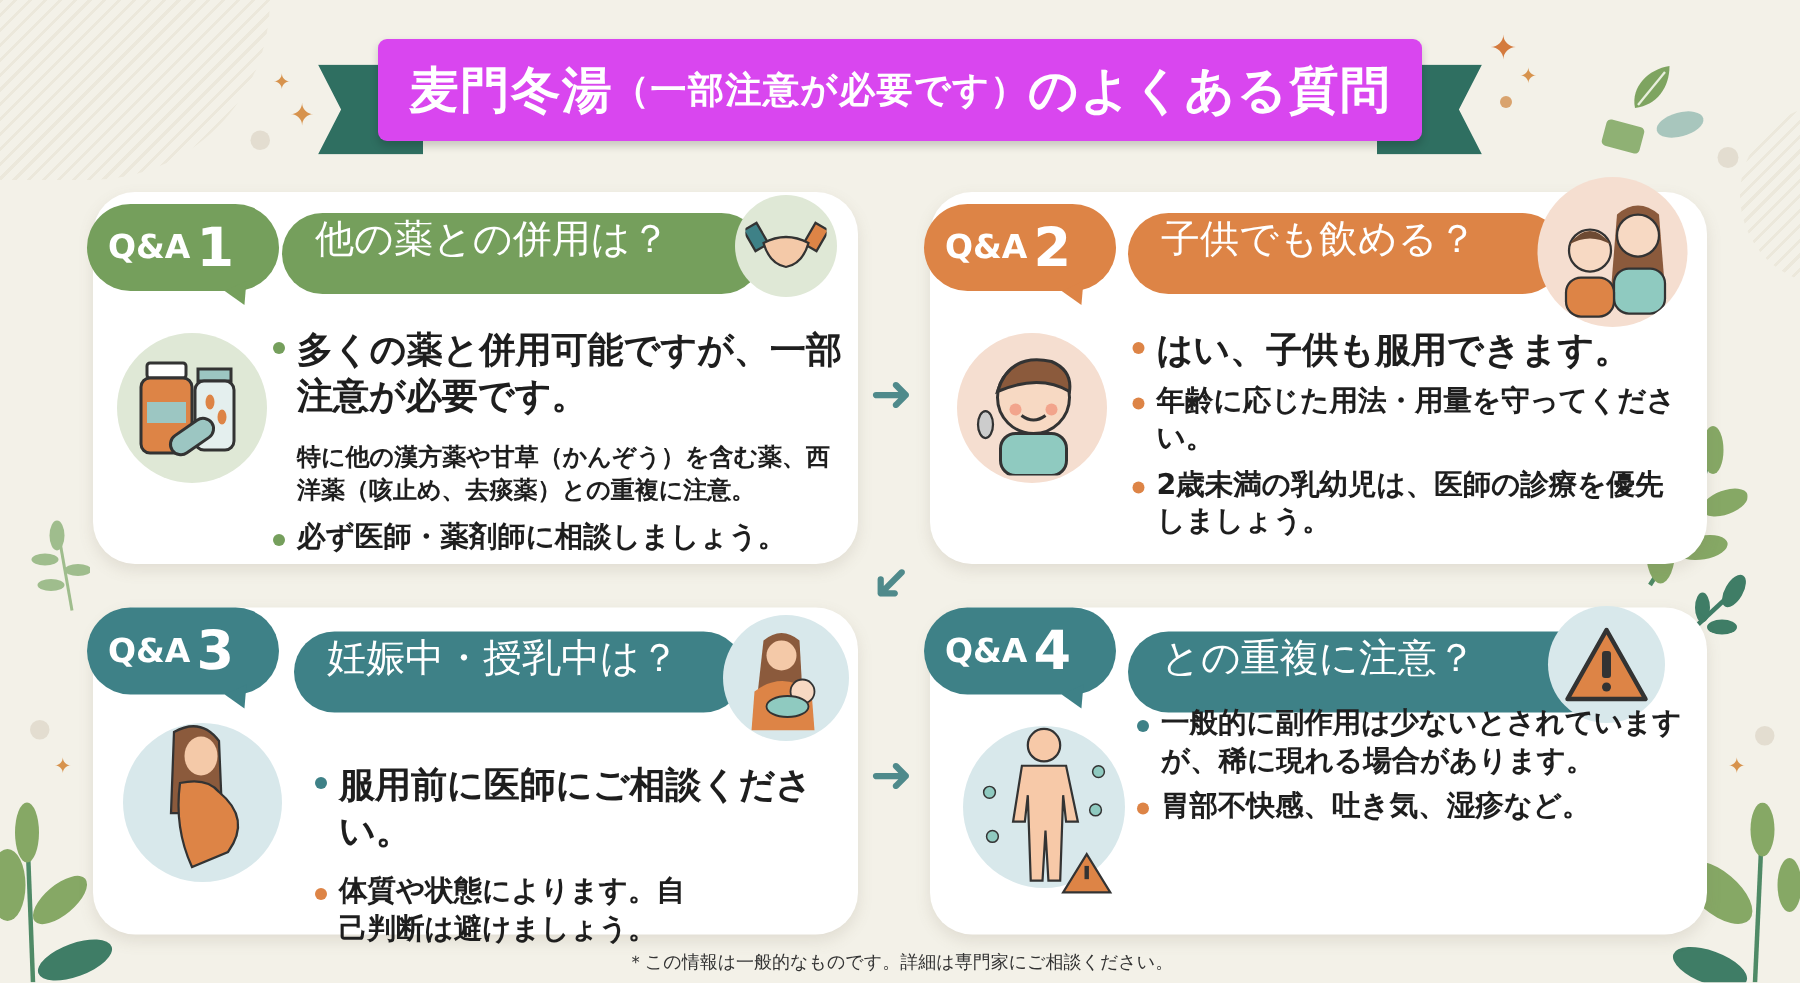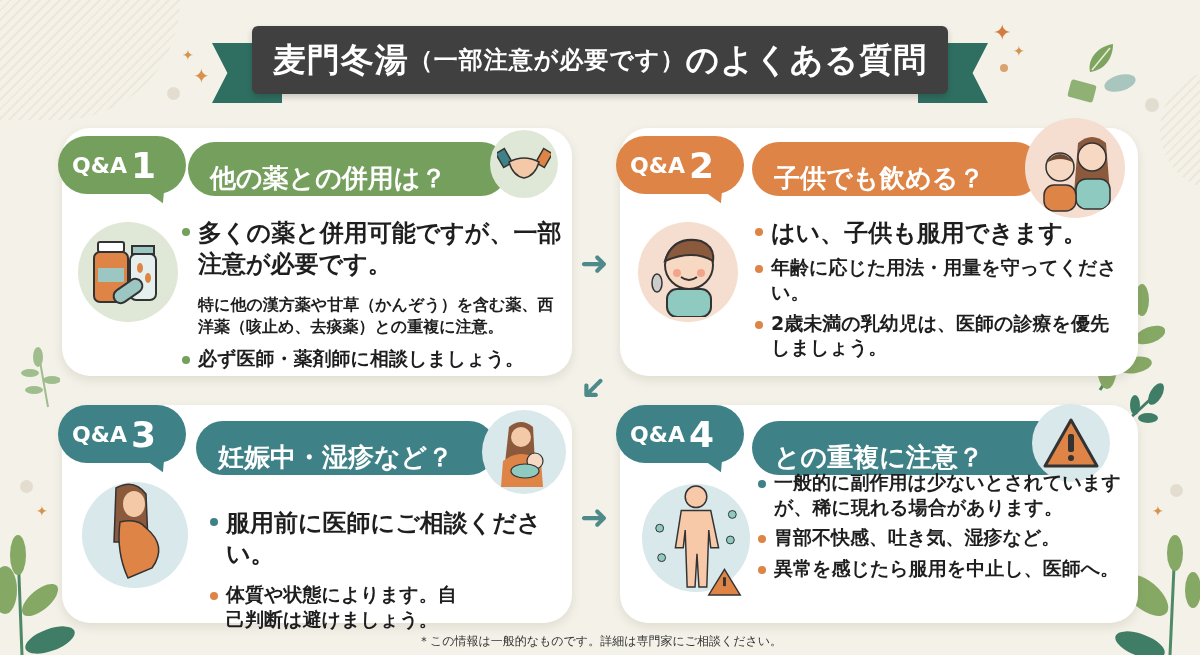--- a/index.html
+++ b/index.html
@@ -19,21 +19,21 @@
   .stripes.r { left: auto; right: -40px; top: 70px; width: 80px; height: 120px; border-radius: 60px 0 0 60px; }
 
   
   .ribbon-tail {
     position: absolute; top: 43px; width: 70px; height: 60px; background: #2f6f61;
   }
   .ribbon-tail.l { left: 212px; clip-path: polygon(0 0, 100% 0, 100% 100%, 0 100%, 22% 50%); }
   .ribbon-tail.r { right: 212px; clip-path: polygon(0 0, 100% 0, 78% 50%, 100% 100%, 0 100%); }
   .ribbon {
     position: absolute; left: 252px; top: 26px; width: 696px; height: 68px;
-    background: #404040; border-radius: 6px;
+    background: #d946ef; border-radius: 6px;
     box-shadow: 0 3px 6px rgba(0,0,0,.18);
     display: flex; align-items: center; justify-content: center;
     color: #fff; font-weight: bold; font-size: 33px; letter-spacing: 1px;
   }
   .ribbon .furi { font-size: 24px; }
 
   .sparkle { position: absolute; color: #d7934d; font-size: 18px; line-height: 1; }
   .dot { position: absolute; border-radius: 50%; background: #e3ddd0; }
 
   
@@ -52,22 +52,22 @@
     display: flex; align-items: center; font-size: 22px;
   }
   .qa .num { font-size: 36px; margin-left: 4px; }
   .qa::after {
     content: ""; position: absolute; bottom: -10px; right: 18px;
     border-left: 8px solid transparent; border-right: 8px solid transparent;
     border-top: 14px solid var(--qc); transform: rotate(-25deg);
   }
   .qtitle {
     position: absolute; height: 54px; border-radius: 27px;
-    color: #fff; font-weight: bold; font-size: 26px;
-    display: flex; align-items: flex-end; padding-left: 22px;
+    color: #fff; font-weight: normal; font-size: 26px;
+    display: flex; align-items: flex-start; padding-left: 22px;
   }
   .green { background: #759f5c; --qc: #759f5c; }
   .orange { background: #dd8446; --qc: #dd8446; }
   .teal { background: #3e8187; --qc: #3e8187; }
 
   .icon-circle {
     position: absolute; border-radius: 50%;
     display: flex; align-items: center; justify-content: center;
     overflow: hidden;
   }
@@ -241,21 +241,21 @@
       <span>2歳未満の乳幼児は、医師の診療を優先しましょう。</span>
     </div>
 </div>
 
 <div class="card c3"></div>
 <div class="qa teal" style="left:58px;top:405px;width:128px">
   <span>Q&amp;A</span>
   <span class="num">3</span>
 </div>
 <div class="qtitle teal" style="left:196px;top:421px;width:300px">
-  <span>妊娠中・湿疹など？</span>
+  <span>妊娠中・授乳中は？</span>
 </div>
 <div class="icon-circle" style="left:482px;top:410px;width:84px;height:84px;background:#d8e8eb">
   <svg width="70" height="70" viewBox="0 0 70 70">
     <path d="M20 10 Q32 0 44 10 L46 46 L16 46Z" fill="#8b5a3c"></path>
     <circle cx="32" cy="20" r="10" fill="#f4c9a8"></circle>
     <path d="M14 44 Q32 30 52 44 L54 70 L12 70Z" fill="#dd8446"></path>
     <circle cx="46" cy="44" r="8" fill="#f7d9c3" stroke="#333" stroke-width="1.2"></circle>
     <ellipse cx="36" cy="54" rx="14" ry="7" fill="#8fcac0" stroke="#333" stroke-width="1.2"></ellipse>
   </svg>
 </div>
@@ -306,19 +306,15 @@
 </div>
 <div class="body-text" style="left:758px;top:470px;width:380px">
   <div class="bl med">
       <span class="b" style="background:#3e8187"></span>
       <span>一般的に副作用は少ないとされていますが、稀に現れる場合があります。</span>
     </div>
   <div class="bl med">
       <span class="b" style="background:#dd8446"></span>
       <span>胃部不快感、吐き気、湿疹など。</span>
     </div>
-  <div class="bl med">
-      <span class="b" style="background:#dd8446"></span>
-      <span>異常を感じたら服用を中止し、医師へ。</span>
-    </div>
 </div>
 
 <div class="footnote">＊この情報は一般的なものです。詳細は専門家にご相談ください。</div>
 
 </body></html>

